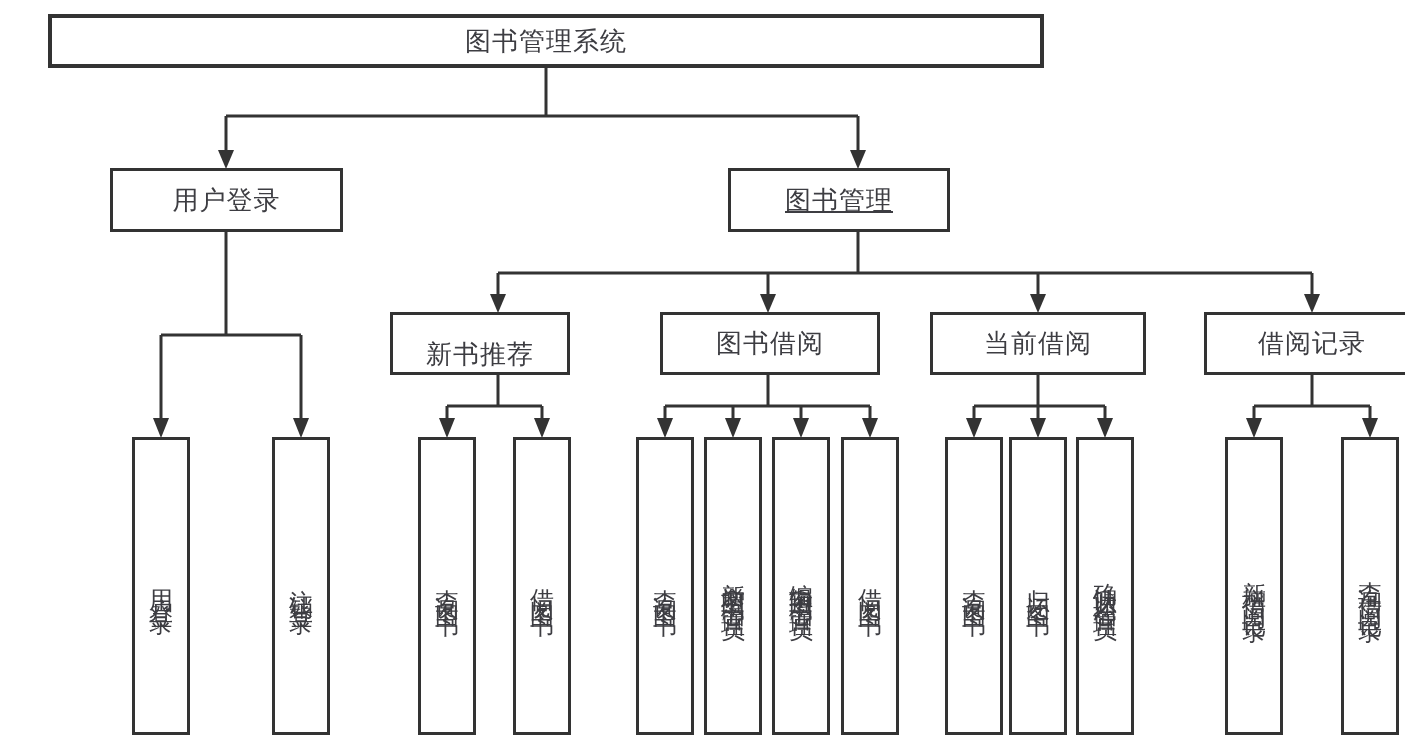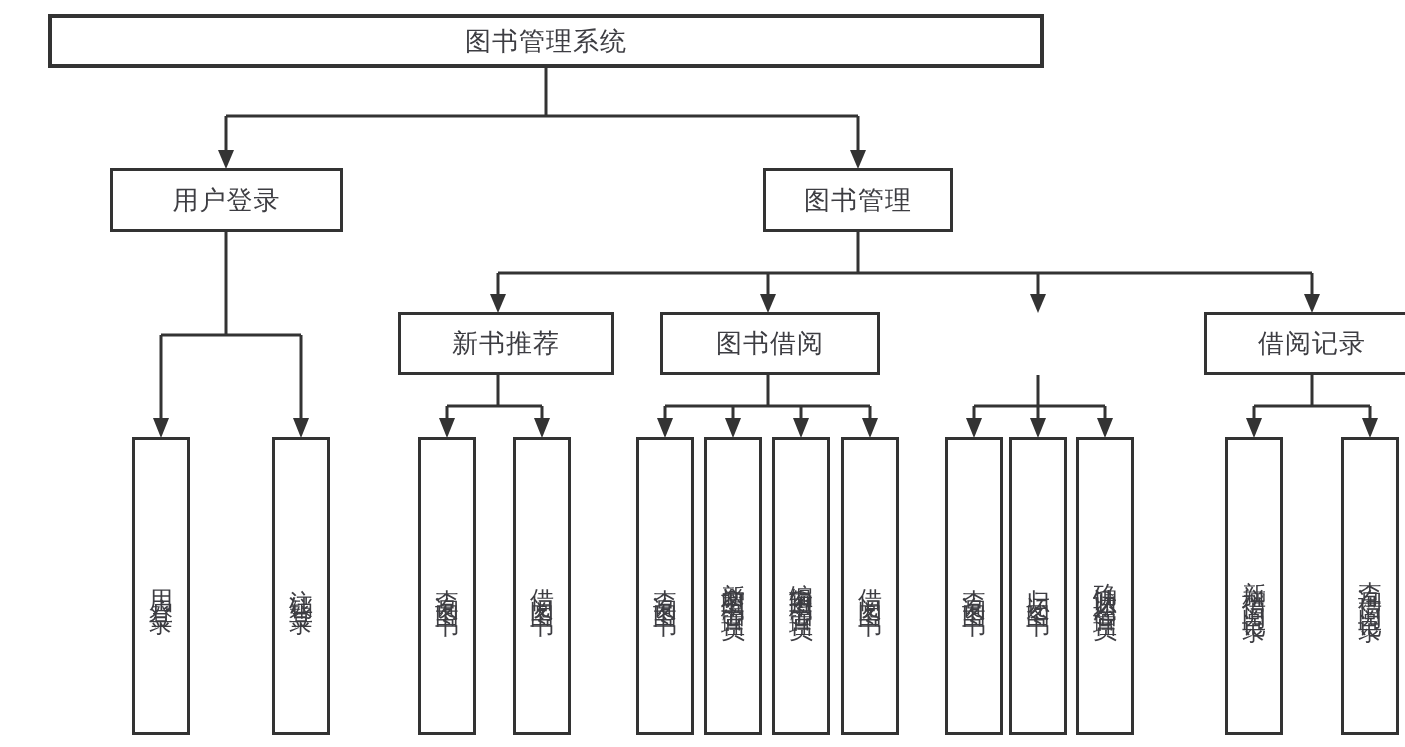--- a/index.html
+++ b/index.html
@@ -97,29 +97,32 @@
     <polygon points="1334,418 1350,418 1342,438"></polygon>
   </svg>
 
   <div class="box h root" style="left:20px;top:14px;width:996px;height:54px;">
     <span>图书管理系统</span>
   </div>
 
   <div class="box h" style="left:82px;top:168px;width:233px;height:64px;">
     <span>用户登录</span>
   </div>
-  <div class="box h" style="left:735px;top:168px;width:190px;height:64px;">
+  <div class="box h" style="left:700px;top:168px;width:222px;height:64px;text-decoration:underline;">
     <span>图书管理</span>
   </div>
 
-  <div class="box h" style="left:370px;top:312px;width:216px;height:63px;">
+  <div class="box h" style="left:362px;top:312px;width:180px;height:63px;align-items:flex-end;">
     <span>新书推荐</span>
   </div>
   <div class="box h" style="left:632px;top:312px;width:220px;height:63px;">
     <span>图书借阅</span>
+  </div>
+  <div class="box h" style="left:902px;top:312px;width:216px;height:63px;">
+    <span>当前借阅</span>
   </div>
   <div class="box h" style="left:1176px;top:312px;width:216px;height:63px;">
     <span>借阅记录</span>
   </div>
 
   <div class="box v" style="left:104px;top:437px;width:58px;height:298px;">
     <span>用户登录</span>
   </div>
   <div class="box v" style="left:244px;top:437px;width:58px;height:298px;">
     <span>注销登录</span>

